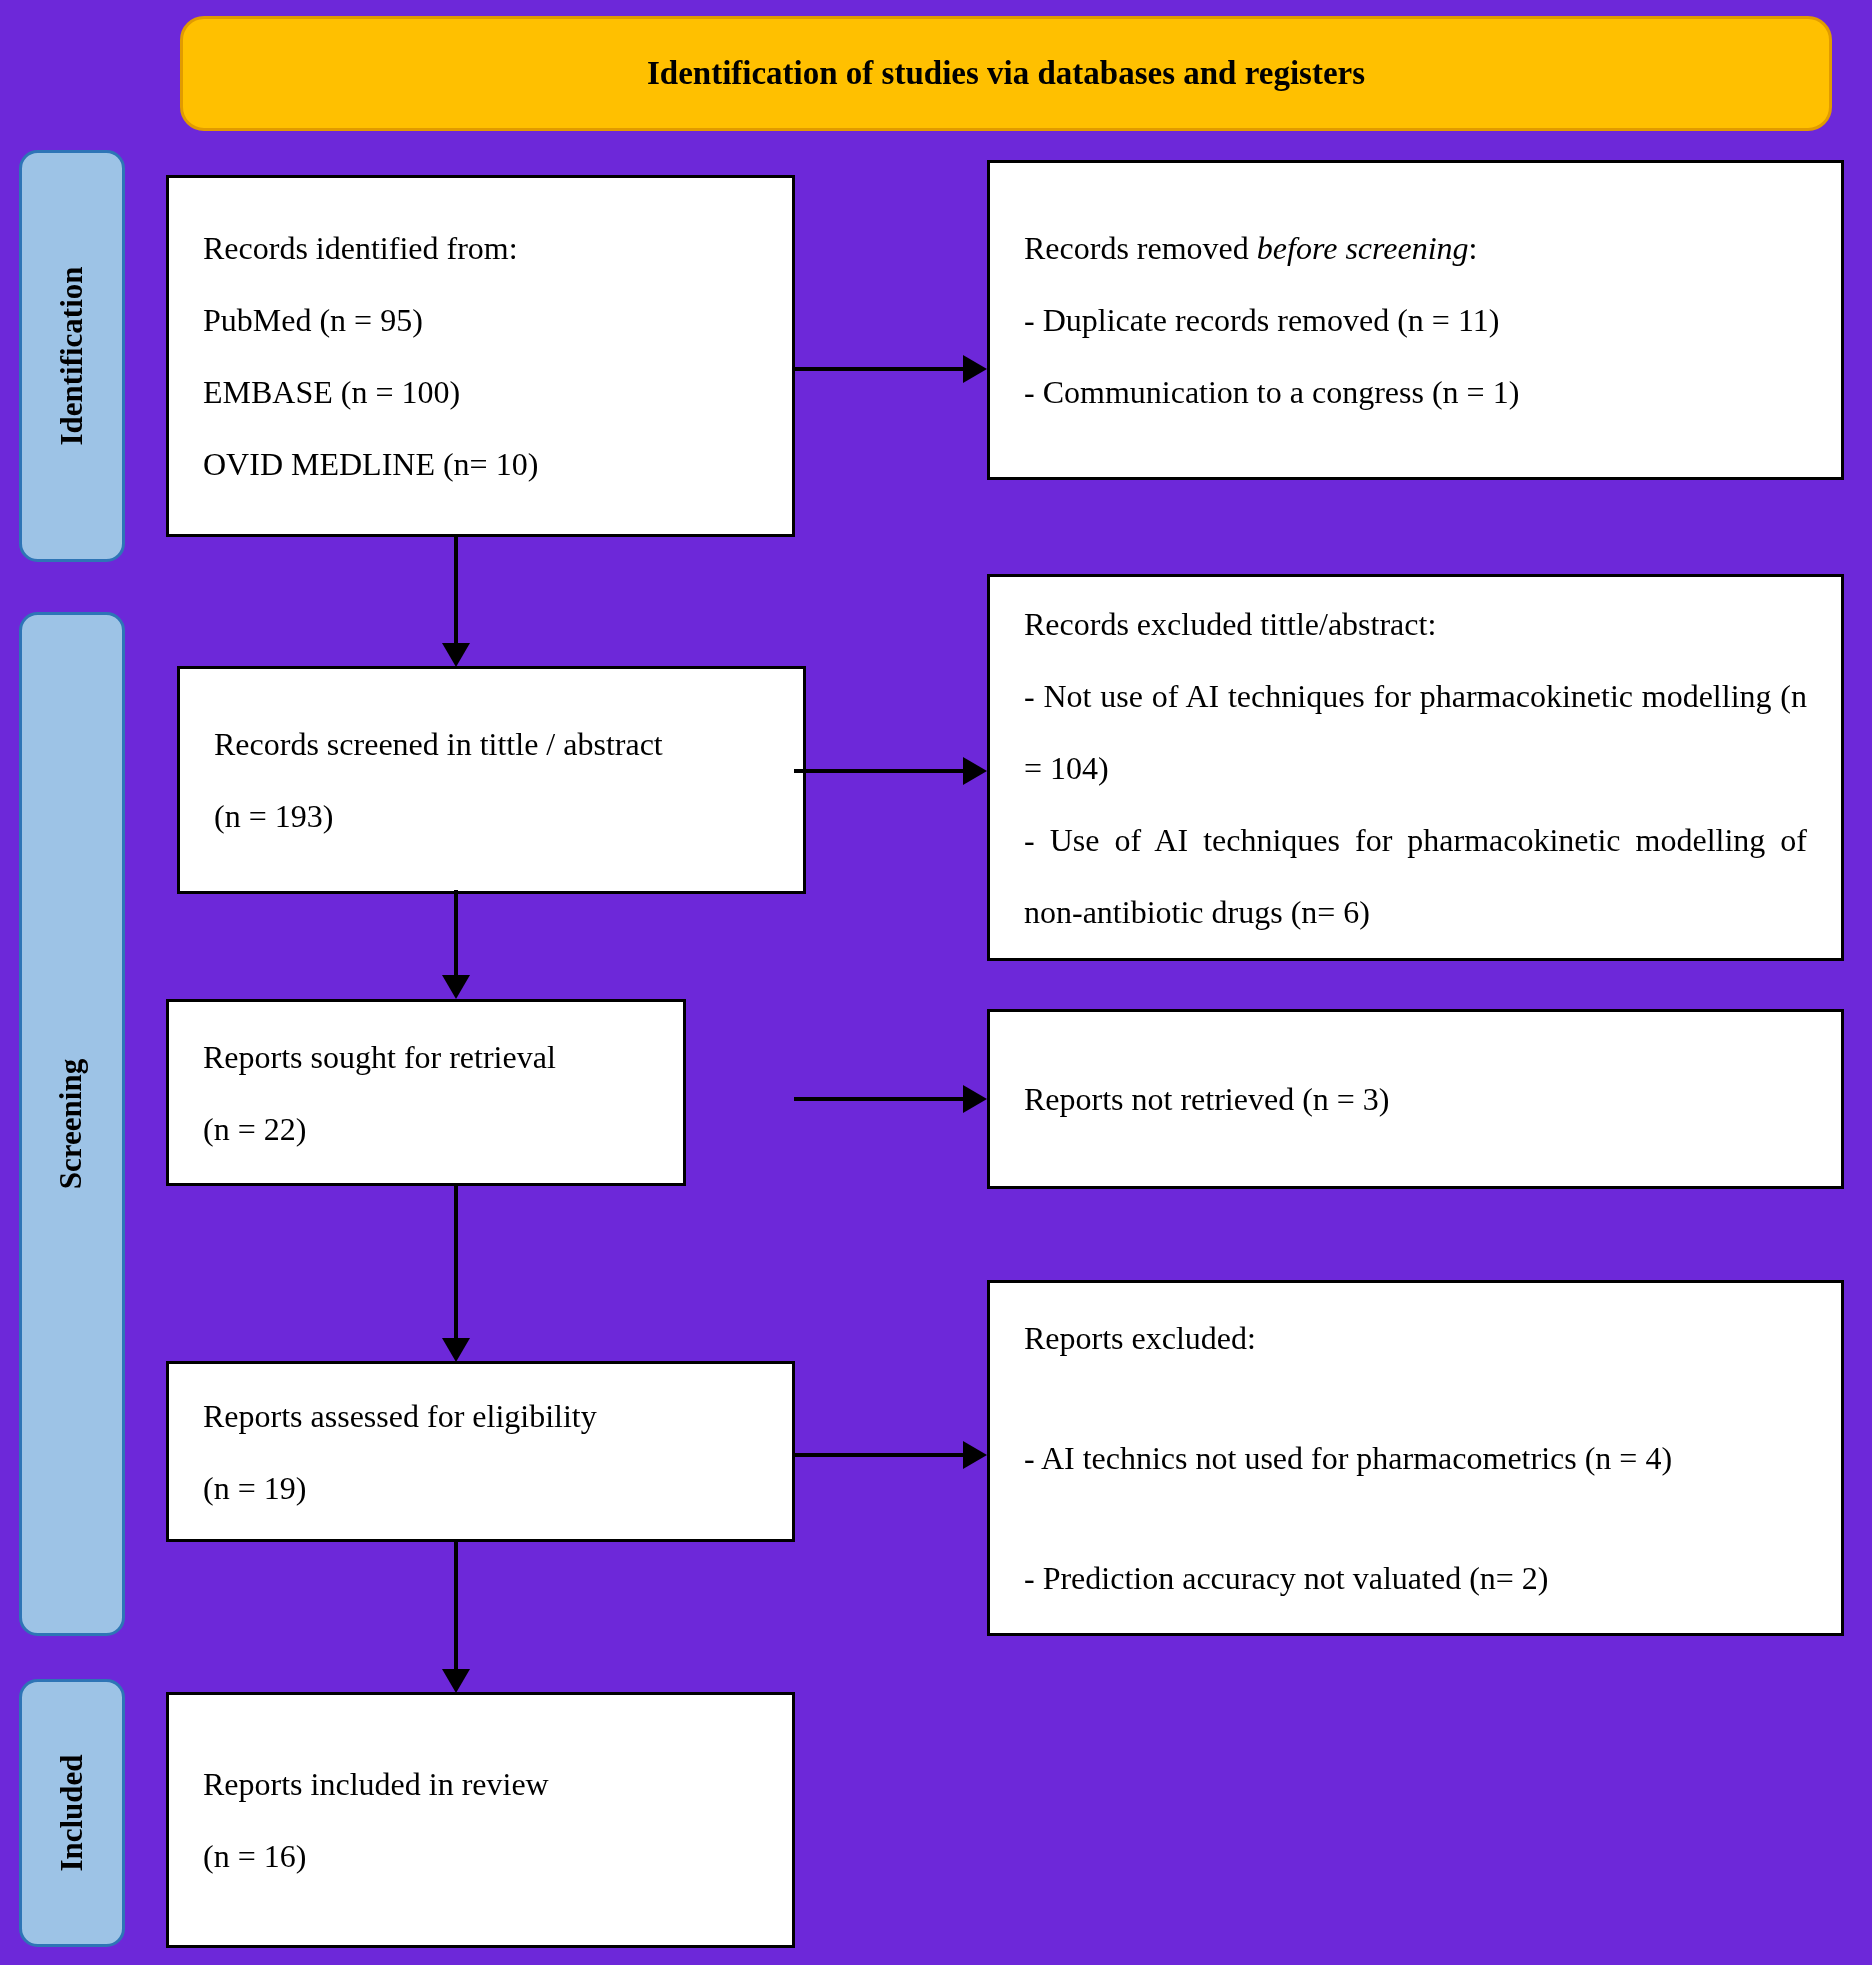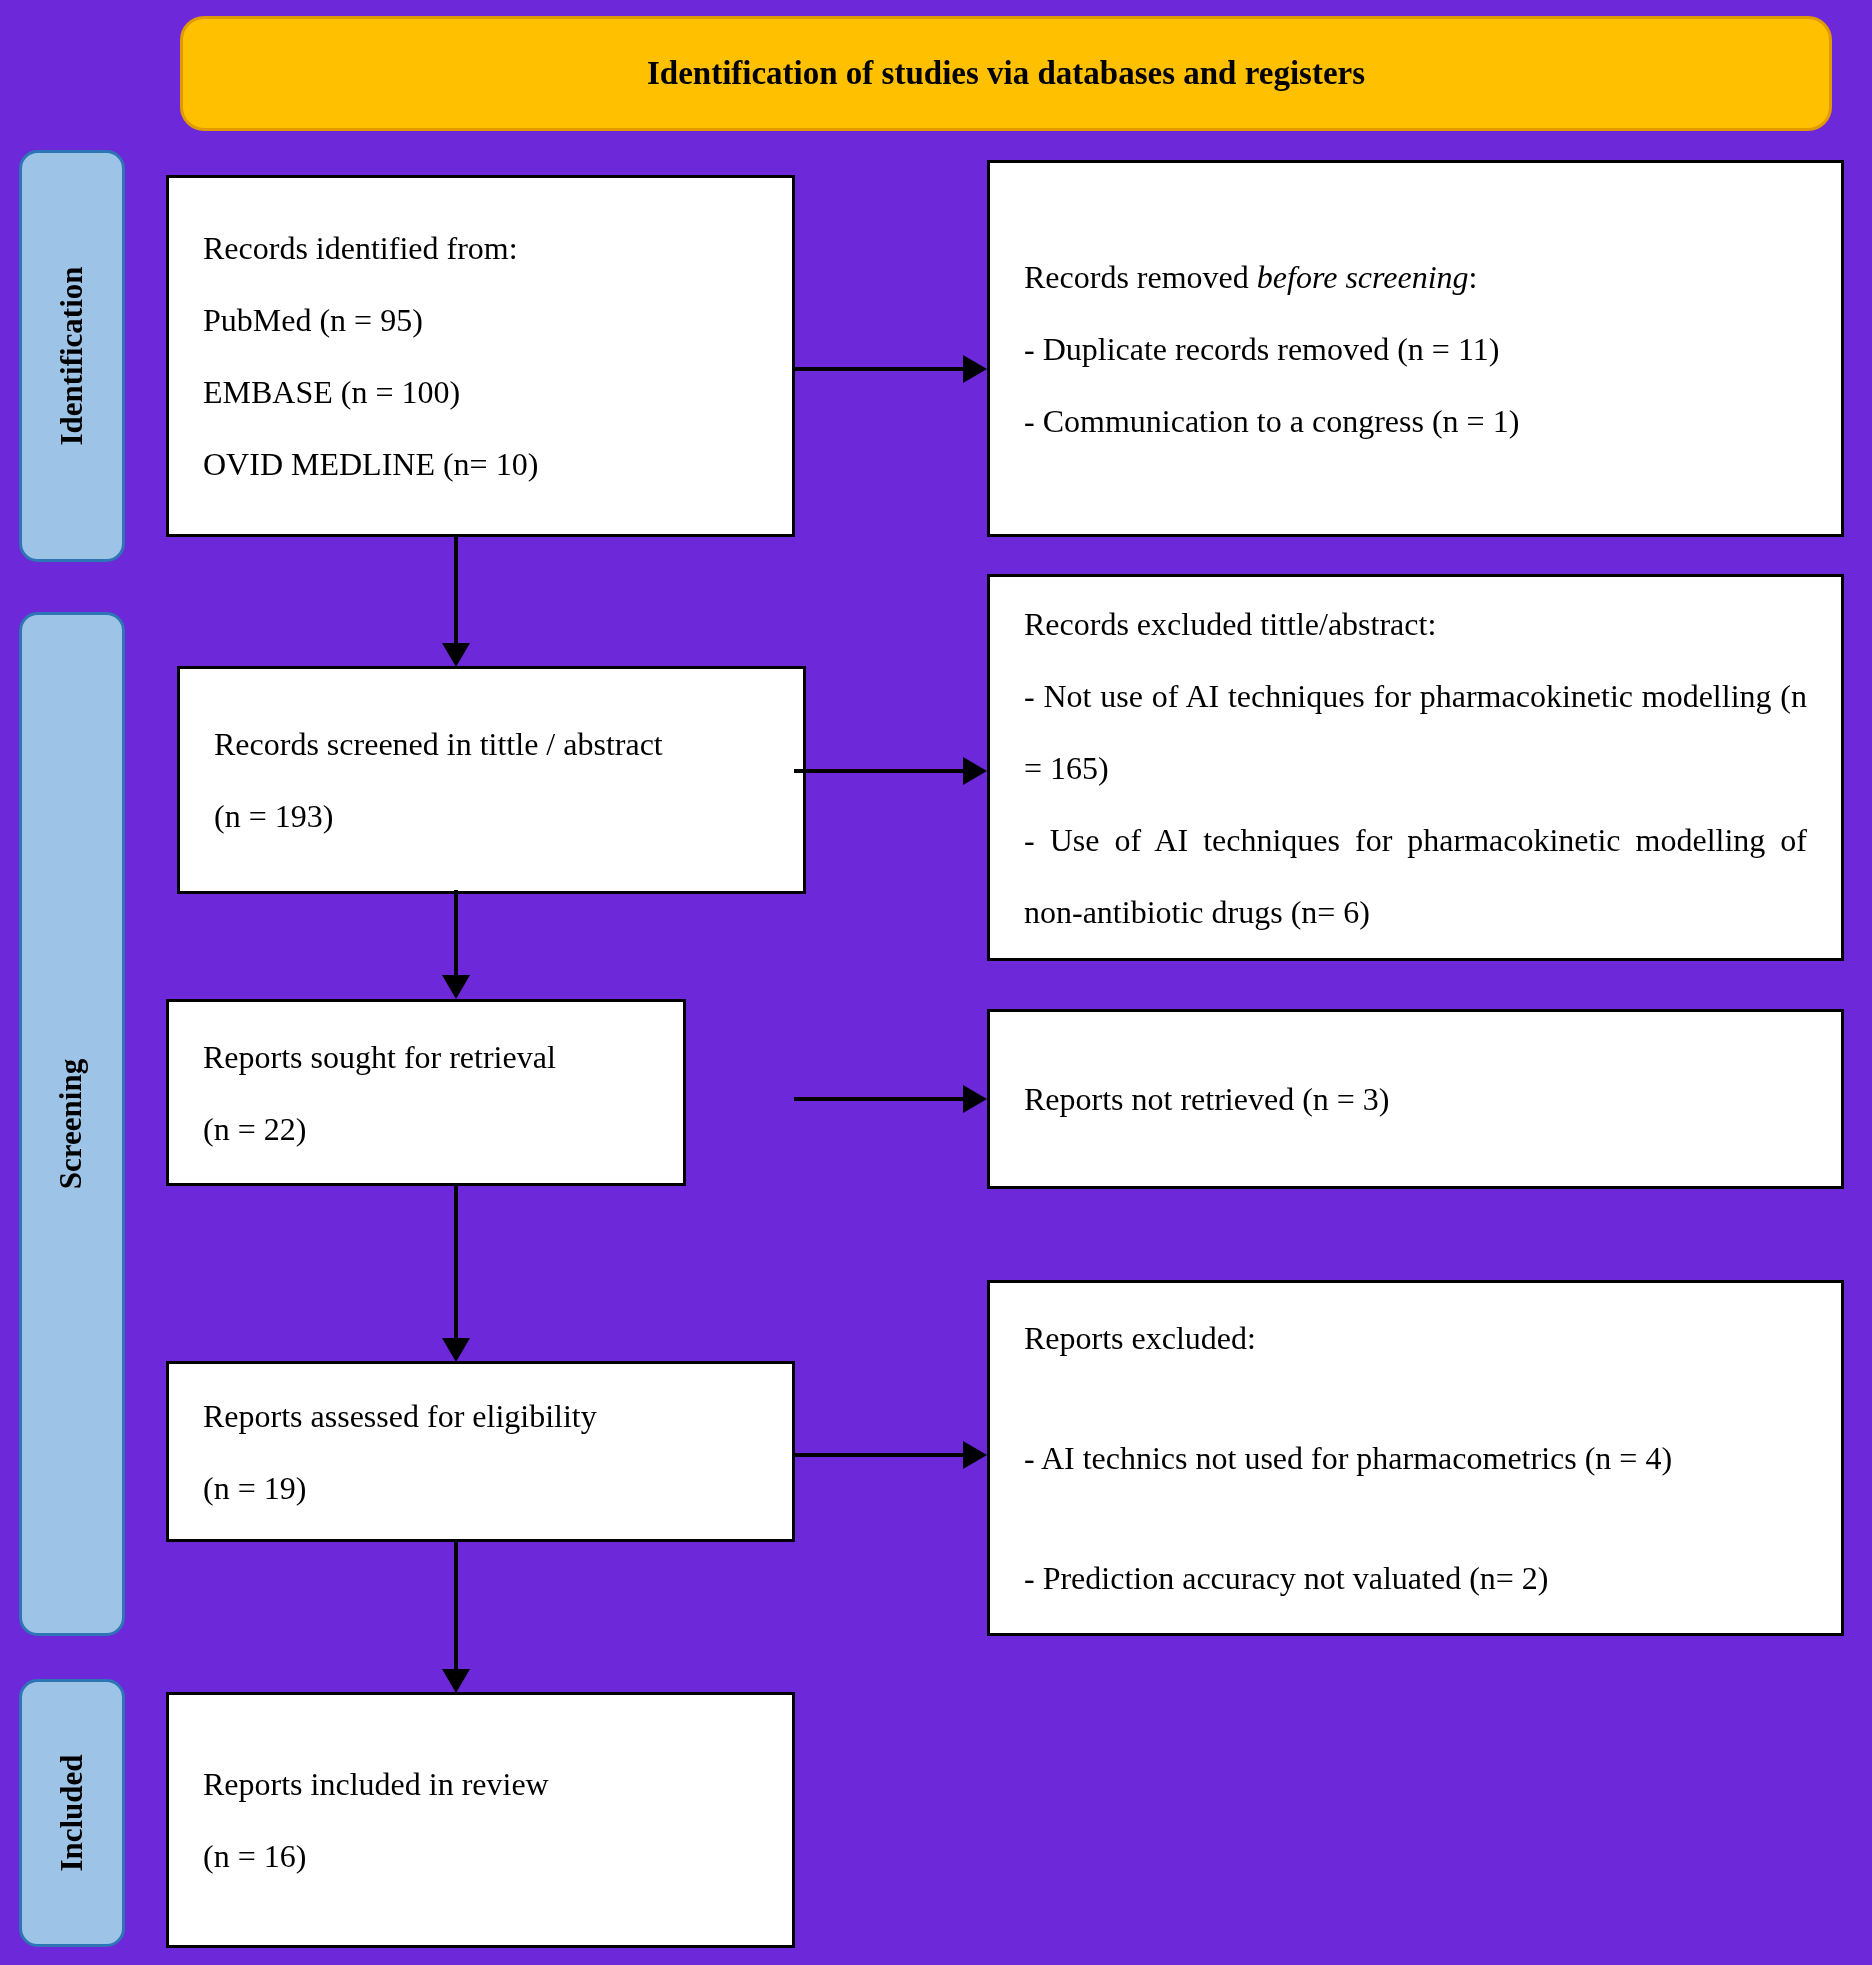--- a/index.html
+++ b/index.html
@@ -41,21 +41,21 @@
     box-sizing: border-box;
     display: flex; flex-direction: column; justify-content: center;
     font-size: 32px; line-height: 2.25;
     padding: 10.6px 34px;
   }
   .box p { margin: 0; }
   .indent { margin-left: 121px; }
   .justify { text-align: justify; }
 
   #lbox1 { left: 166px;  top: 175px;  width: 629px; height: 362px; }
-  #rbox1 { left: 987px; top: 160px;  width: 857px; height: 377px; }
+  #rbox1 { left: 987px; top: 160px;  width: 857px; height: 320px; }
   #lbox2 { left: 166px;  top: 666px; width: 629px; height: 228px; margin-left: 11px; }
   #rbox2 { left: 987px; top: 574px; width: 857px; height: 387px; }
   #lbox3 { left: 166px;  top: 999px; width: 520px; height: 187px; }
   #rbox3 { left: 987px; top: 1009px; width: 857px; height: 180px; }
   #lbox4 { left: 166px;  top: 1361px; width: 629px; height: 181px; }
   #rbox4 { left: 987px; top: 1280px; width: 857px; height: 356px; gap: 48px; }
   #lbox5 { left: 166px;  top: 1692px; width: 629px; height: 256px; }
 
   
   .varrow { position: absolute; width: 3.7px; background: var(--line, #000); }
@@ -128,21 +128,21 @@
   </div>
 
   <div class="box" id="rbox1">
     <p><span>Records removed </span><i>before screening</i><span>:</span></p>
     <p>- Duplicate records removed (n = 11)</p>
     <p>- Communication to a congress (n = 1)</p>
   </div>
 
   <div class="box" id="rbox2">
     <p>Records excluded tittle/abstract:</p>
-    <p class="justify">- Not use of AI techniques for pharmacokinetic modelling (n = 165)</p>
+    <p class="justify">- Not use of AI techniques for pharmacokinetic modelling (n = 104)</p>
     <p class="justify">- Use of AI techniques for pharmacokinetic modelling of non-antibiotic drugs (n= 6)</p>
   </div>
 
   <div class="box" id="rbox3">
     <p>Reports not retrieved (n = 3)</p>
   </div>
 
   <div class="box" id="rbox4">
     <p>Reports excluded:</p>
     <p class="justify">- AI technics not used for pharmacometrics (n = 4)</p>

